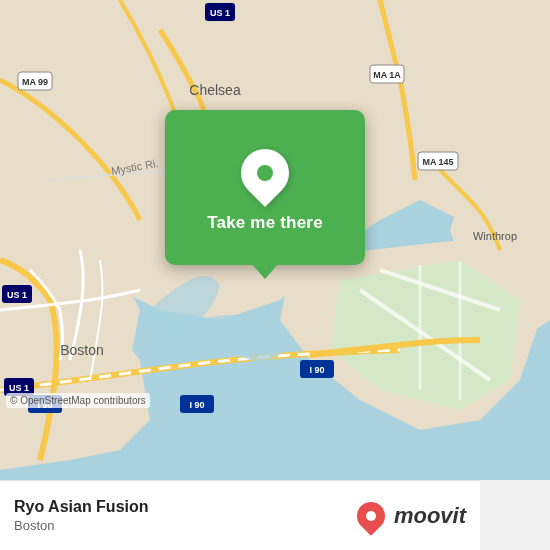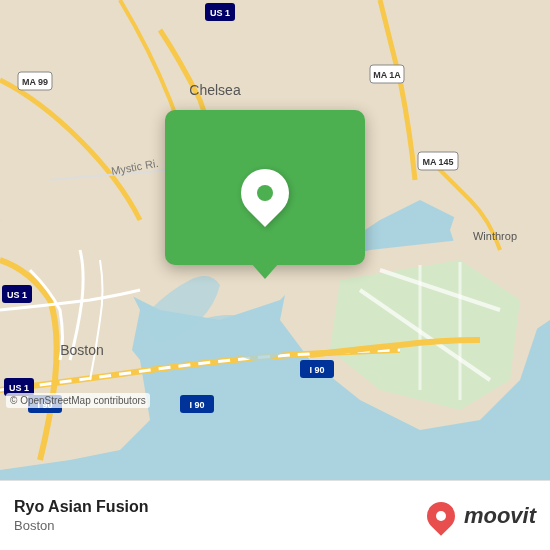--- a/index.html
+++ b/index.html
@@ -102,21 +102,21 @@
       color: white;
       font-size: 17px;
       font-weight: 600;
       cursor: pointer;
       padding: 4px 10px;
       letter-spacing: 0.2px;
     }
 
     
     #bottom-bar {
-      width: 550px;
+      width: 480px;
       height: 70px;
       background: white;
       display: flex;
       align-items: center;
       justify-content: space-between;
       padding: 0 14px;
       border-top: 1px solid #e0e0e0;
     }
 
     #location-info {
@@ -283,20 +283,21 @@
 
       <text x="495" y="240" text-anchor="middle" fill="#555" font-size="11">Winthrop</text>
     </svg>
 
     <div id="attribution">© OpenStreetMap contributors</div>
 
     <div id="popup-card">
       <div id="pin-wrapper">
         <div id="pin-icon"></div>
       </div>
+      <button id="take-me-there-btn">Take me there</button>
     </div>
 
   </div>
 
   <div id="bottom-bar">
     <div id="location-info">
       <span id="location-name">Ryo Asian Fusion</span>
       <span id="location-city">Boston</span>
     </div>
     <div id="moovit-logo">

